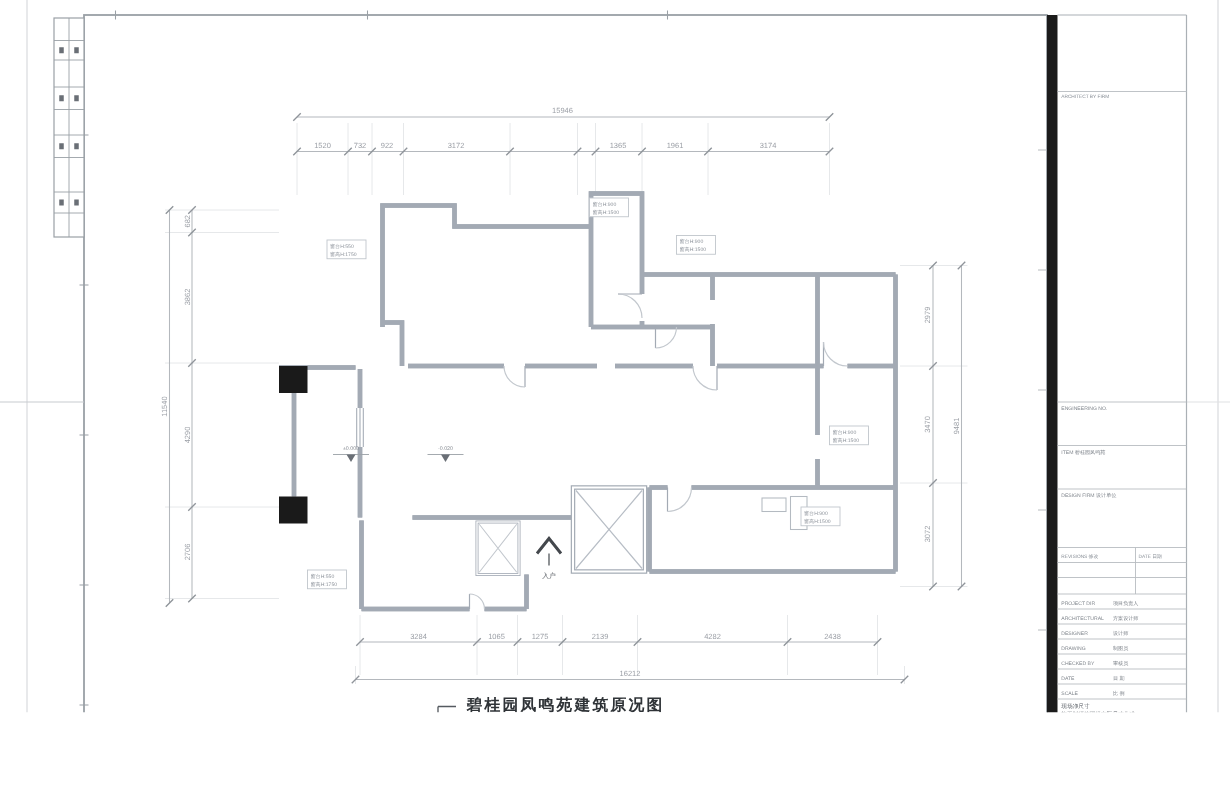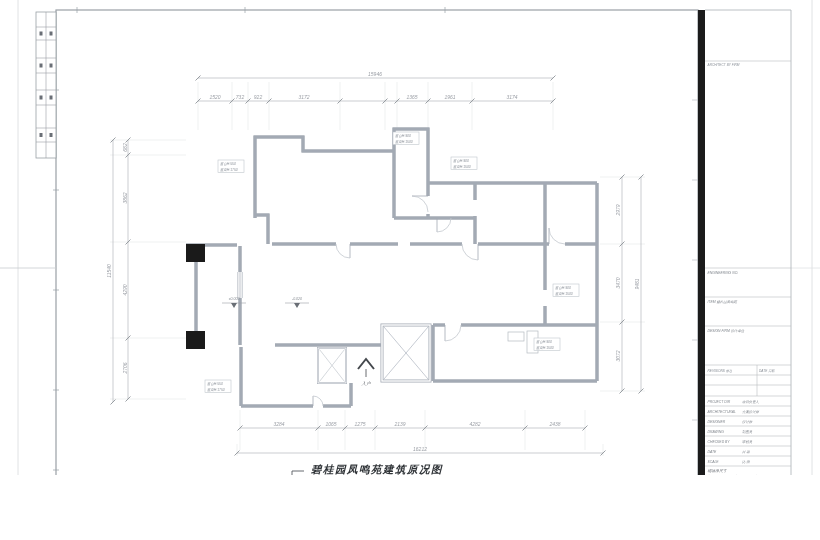--- a/index.html
+++ b/index.html
@@ -1,17 +1,17 @@
 <!DOCTYPE html>
 <html><head>
 <meta charset="utf-8">
 <style>
   html,body{margin:0;padding:0;background:#ffffff;}
   #page{position:relative;width:820px;height:475px;background:#ffffff;overflow:hidden;
-        font-family:"Liberation Sans", sans-serif;font-style:italic;}
+        font-family:"Liberation Sans", sans-serif;}
   svg{position:absolute;left:0;top:0;}
   svg text{font-family:"Liberation Sans","DejaVu Sans",sans-serif;fill:#9a9ea5;}
   .dimtxt{font-size:5px;fill:#9a9ea5;}
   .tagtxt{font-size:3.4px;fill:#8d939b;}
   .tbtxt{font-size:3.4px;fill:#80868d;}
   .tbsmall{font-size:3.2px;fill:#8a9098;}
   .notezh{font-size:3.8px;fill:#5a5f66;}
   .noteen{font-size:3.1px;fill:#3c4046;font-weight:bold;}
   .lvltxt{font-size:3.5px;fill:#888d94;}
   .entrytxt{font-size:4.5px;fill:#555a60;}

